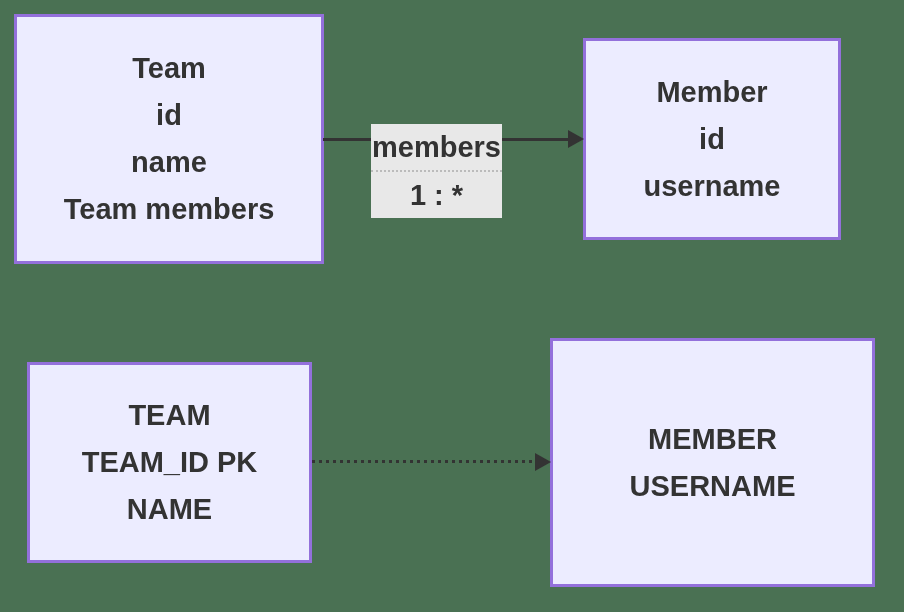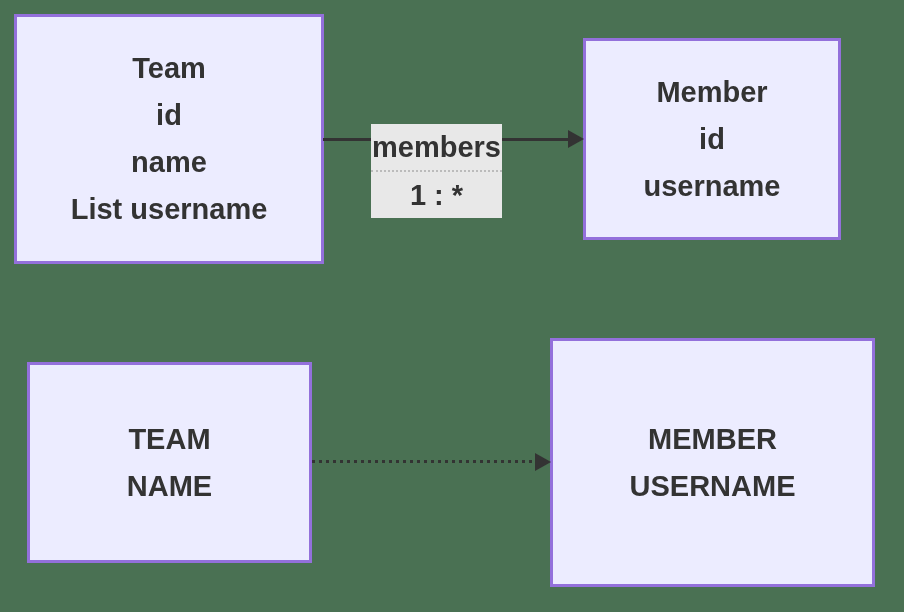--- a/index.html
+++ b/index.html
@@ -72,39 +72,40 @@
 </style>
 </head>
 <body>
 
 <div class="canvas">
 
   <div class="node" id="team-class">
     <span class="node-line">Team</span>
     <span class="node-line">id</span>
     <span class="node-line">name</span>
-    <span class="node-line">List username</span>
+    <span class="node-line">Team members</span>
   </div>
 
   <div class="node" id="member-class">
     <span class="node-line">Member</span>
     <span class="node-line">id</span>
     <span class="node-line">username</span>
   </div>
 
   <div class="edge-line-solid"></div>
   <div class="arrowhead" id="solid-arrowhead"></div>
 
   <div class="edge-label">
     <div class="label-text">members</div>
     <div class="cardinality">1 : *</div>
   </div>
 
   <div class="node" id="team-er">
     <span class="node-line">TEAM</span>
+    <span class="node-line">TEAM_ID PK</span>
     <span class="node-line">NAME</span>
   </div>
 
   <div class="node" id="member-er">
     <span class="node-line">MEMBER</span>
     <span class="node-line">USERNAME</span>
   </div>
 
   <div class="edge-line-dotted"></div>
   <div class="arrowhead" id="dotted-arrowhead"></div>

